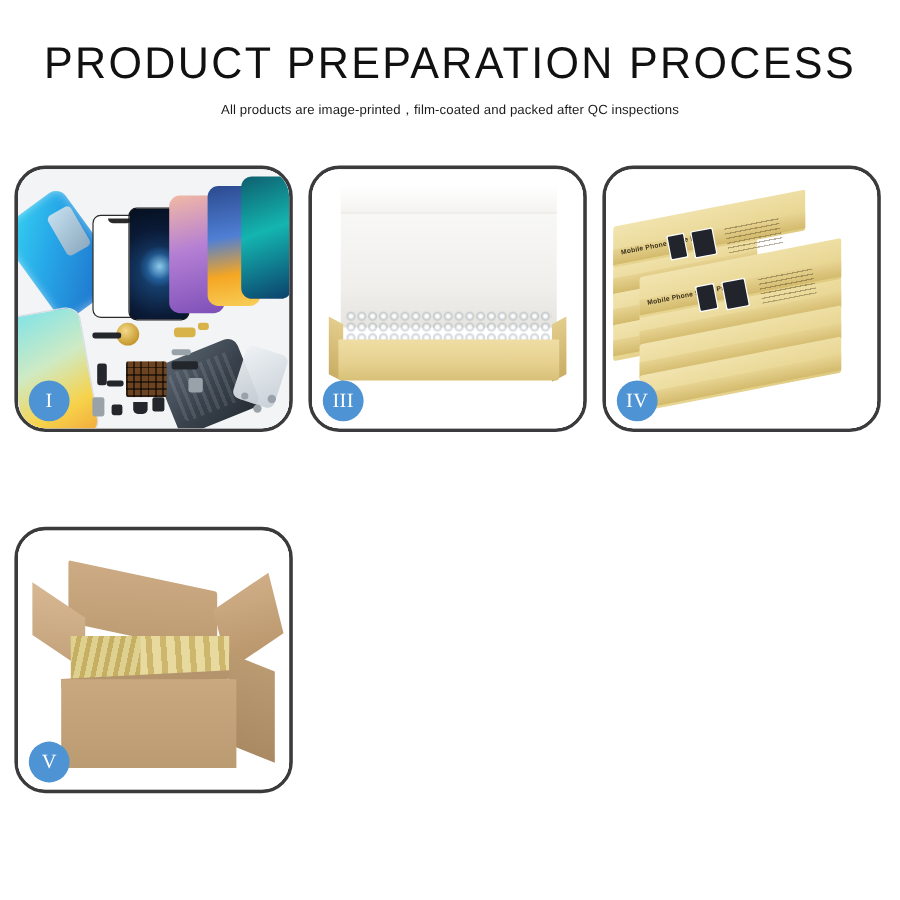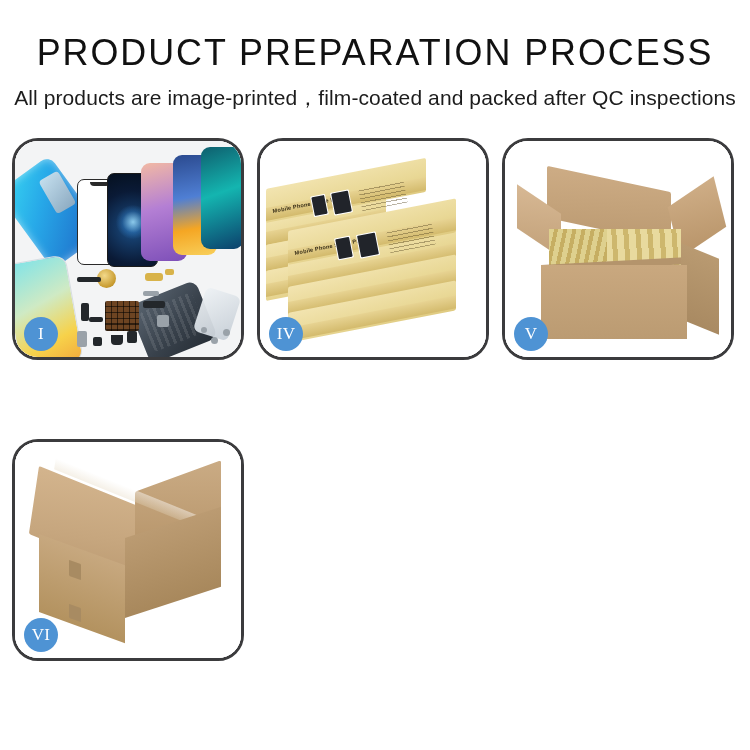--- a/index.html
+++ b/index.html
@@ -18,21 +18,21 @@
     font-weight:400;
     letter-spacing:2.0px;
     color:#111111;
     font-family:"Liberation Sans","DejaVu Sans",sans-serif;
     transform:scaleX(.97);
     white-space:nowrap;
     line-height:1.05;
   }
   .subtitle{
     margin-top:11px;
-    font-size:21px;
+    font-size:11px;
     font-weight:400;
     color:#1c1c1c;
     letter-spacing:.1px;
     white-space:nowrap;
   }
 
   
   .grid{
     position:absolute;
     left:12px;top:138px;
@@ -368,20 +368,31 @@
         <div class="prt grey" style="left:62px;top:190px;width:10px;height:16px;border-radius:2px;"></div>
         <div class="prt dark" style="left:78px;top:196px;width:9px;height:9px;"></div>
         <div class="prt grey" style="left:196px;top:196px;width:7px;height:7px;border-radius:50%;"></div>
         <div class="prt grey" style="left:208px;top:188px;width:7px;height:7px;border-radius:50%;"></div>
         <div class="prt grey" style="left:186px;top:186px;width:6px;height:6px;border-radius:50%;"></div>
       </div>
       <div class="badge">I</div>
     </div>
 
 
+    <div class="panel">
+      <div class="stage">
+        <div class="p3bg"></div>
+        <div class="lid"></div>
+        <div class="box3-lside"></div>
+        <div class="box3-rside"></div>
+        <div class="box3-inner"></div>
+        <div class="box3-front"></div>
+      </div>
+      <div class="badge">III</div>
+    </div>
 
     <div class="panel">
       <div class="stage">
         <div class="p4bg"></div>
         <div class="stackwrap">
 
           <div class="sbox" style="left:4px;top:62px;width:120px;height:26px;">
             <div class="top"></div>
               <div class="front"></div>
           </div>
@@ -446,30 +457,15 @@
           <div class="c5-flapR"></div>
           <div class="c5-contents"></div>
           <div class="c5-rim"></div>
           <div class="c5-side"></div>
           <div class="c5-body"></div>
         </div>
       </div>
       <div class="badge">V</div>
     </div>
 
-    <div class="panel">
-      <div class="stage">
-        <div class="p6bg"></div>
-        <div class="c6">
-          <div class="c6-top"></div>
-          <div class="c6-topR"></div>
-          <div class="c6-tape"></div>
-          <div class="c6-frontL"></div>
-          <div class="c6-frontR"></div>
-          <div class="c6-tab" style="left:30px;top:96px;width:12px;height:16px;transform:skewY(20deg);"></div>
-          <div class="c6-tab" style="left:30px;top:140px;width:12px;height:14px;transform:skewY(20deg);"></div>
-        </div>
-      </div>
-      <div class="badge">VI</div>
-    </div>
 
   </div>
 </div>
 
 </body></html>

